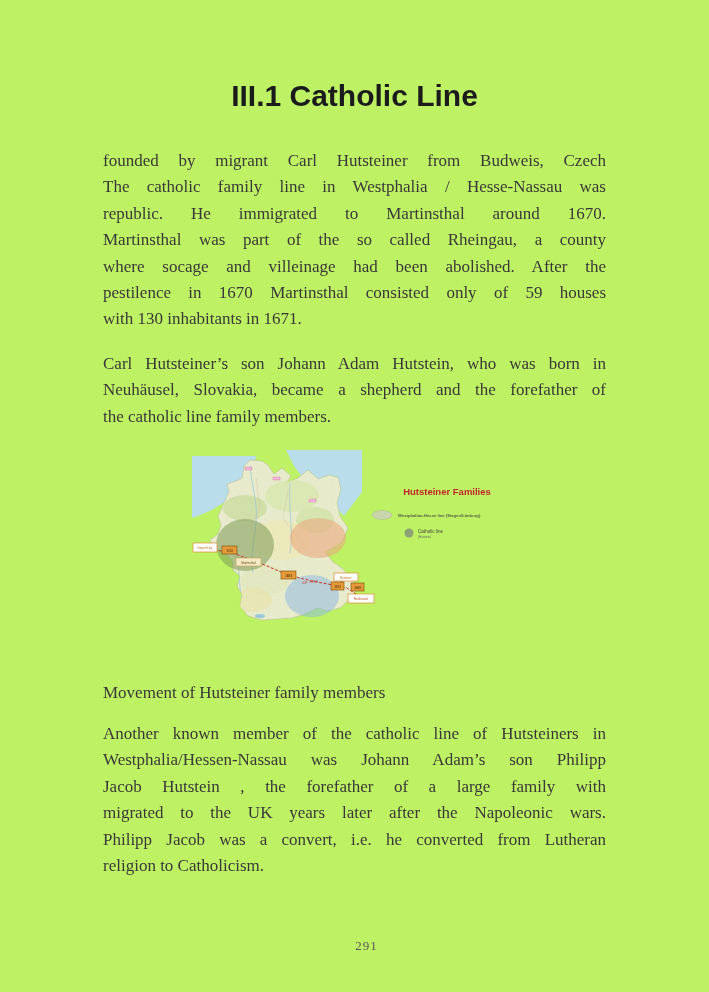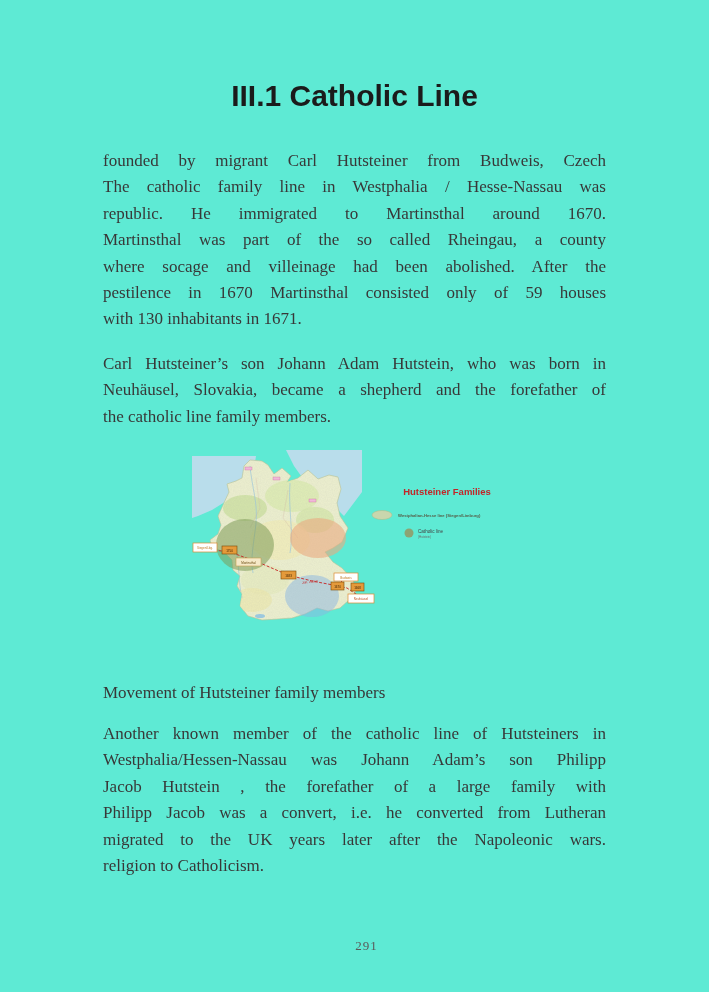--- a/index.html
+++ b/index.html
@@ -1,17 +1,17 @@
 <!DOCTYPE html>
 <html><head>
 <meta charset="utf-8">
 <style>
   html,body{margin:0;padding:0;background:#ffffff;}
   .page{
-    width:709px;height:992px;position:relative;background:#5eead4;
+    width:709px;height:992px;position:relative;background:#bef264;
     font-family:"Liberation Serif",serif;color:#383838;overflow:hidden;
   }
   .col{position:absolute;left:103px;top:0;width:503px;}
   .doc-title{
     font-family:"Liberation Sans",sans-serif;font-weight:700;
     font-size:30px;line-height:36px;color:#1b1b1b;text-align:center;
     margin:78px 0 34px 0;
   }
   .para{font-size:17px;line-height:26.4px;margin:0 0 18px 0;}
   .ln{text-align:justify;text-align-last:justify;}
@@ -124,21 +124,21 @@
         </g>
       </svg>
     </div>
 
     <p class="caption">Movement of Hutsteiner family members</p>
 
     <div class="para para3">
         <div class="ln">Another known member of the catholic line of Hutsteiners in</div>
         <div class="ln">Westphalia/Hessen-Nassau was Johann Adam’s son Philipp</div>
         <div class="ln">Jacob Hutstein , the forefather of a large family with</div>
+        <div class="ln">migrated to the UK years later after the Napoleonic wars.</div>
         <div class="ln">Philipp Jacob was a convert, i.e. he converted from Lutheran</div>
-        <div class="ln">migrated to the UK years later after the Napoleonic wars.</div>
         <div class="ln last">religion to Catholicism.</div>
       </div>
 
   </div>
 
   <div class="pageno">291</div>
 </div>
 
 </body></html>

